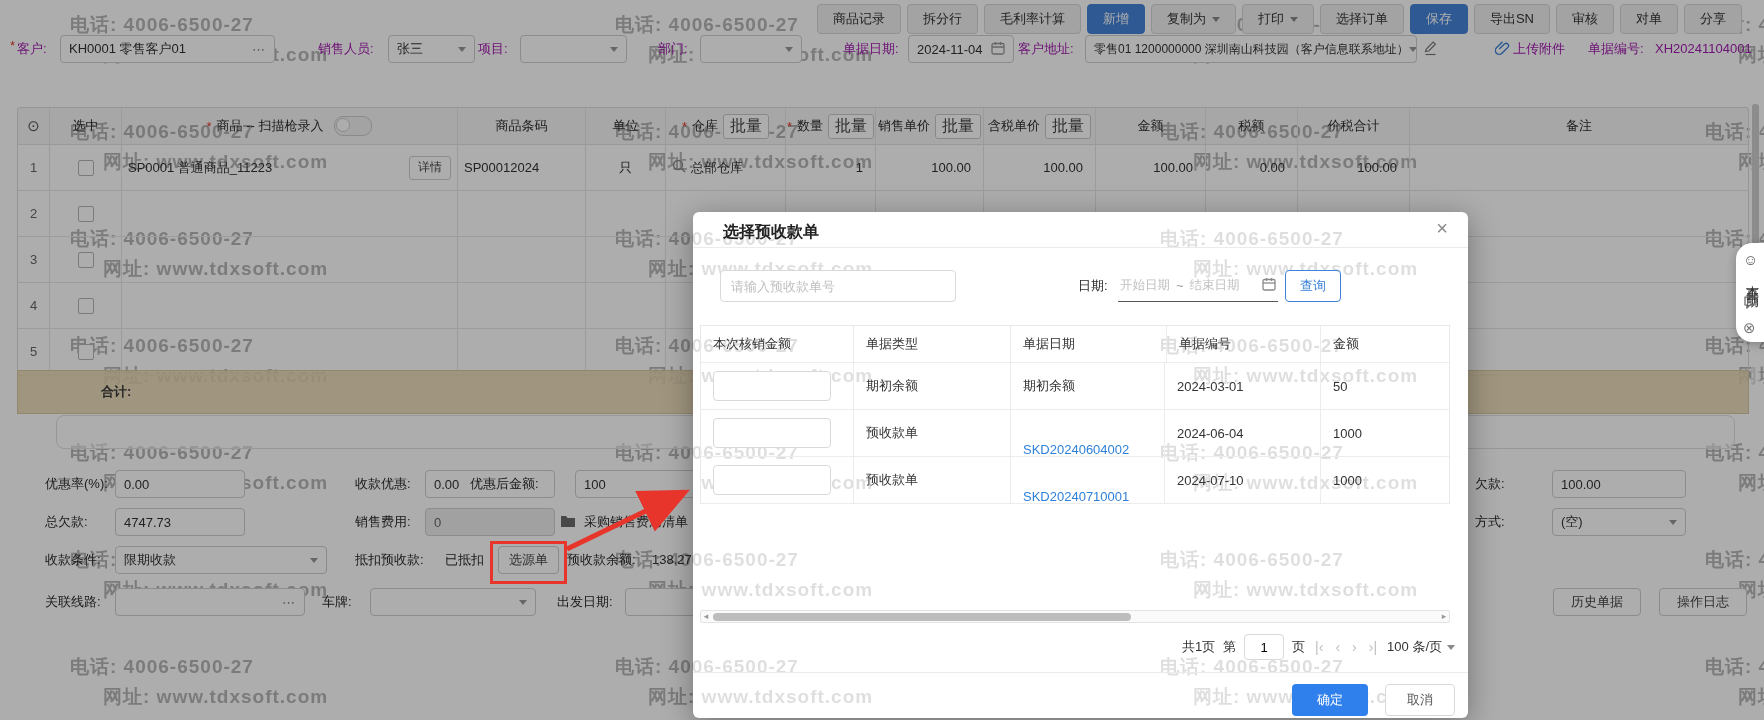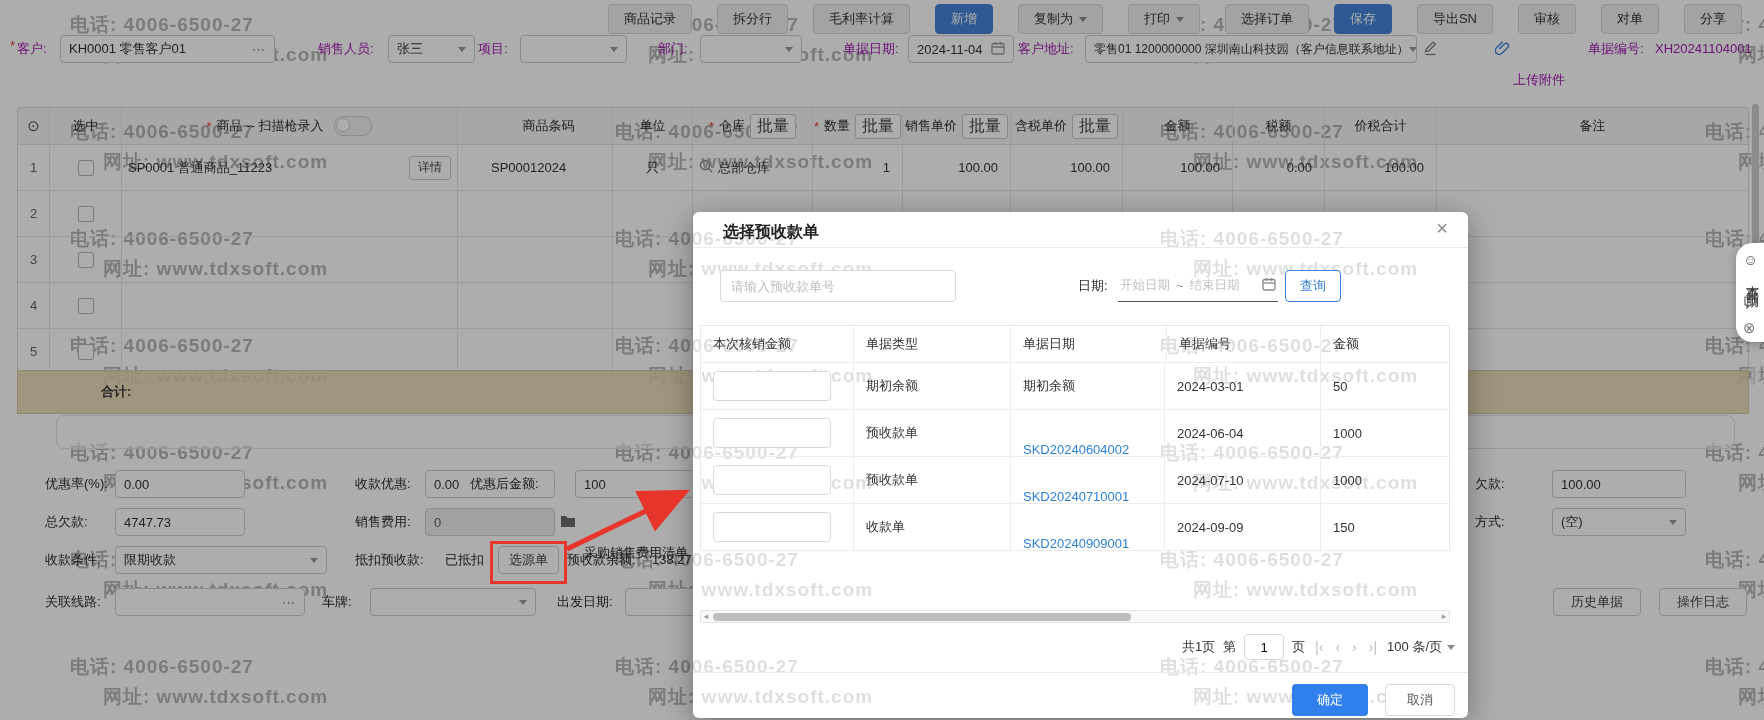--- a/index.html
+++ b/index.html
@@ -5,46 +5,46 @@
   html,body{margin:0;padding:0;background:#fff;}
   #canvas{position:relative;width:1764px;height:720px;overflow:hidden;
     font-family:"Liberation Sans","DejaVu Sans",sans-serif;font-size:13px;color:#333;background:#fff;}
   
   .wm{position:absolute;inset:0;pointer-events:none;z-index:2;}
   .wm span{position:absolute;font-size:19px;font-weight:bold;letter-spacing:1px;white-space:nowrap;}
   #wm-base span{color:rgba(90,90,90,.45);}
   #wm-modal{z-index:0;overflow:hidden;}
   #wm-modal span{color:rgba(0,0,0,.13);}
   
-  .toolbar{position:absolute;top:4px;left:0;right:22px;height:30px;display:flex;justify-content:flex-end;gap:25px;z-index:3;}
+  .toolbar{position:absolute;top:4px;left:0;right:22px;height:30px;display:flex;justify-content:flex-end;gap:6px;z-index:3;}
   .tbtn{display:inline-flex;align-items:center;height:28px;padding:0 15px;background:#f0f0f0;border:1px solid #d6d6d6;
     border-radius:4px;color:#333;cursor:pointer;white-space:nowrap;}
   .tbtn.primary{background:#4484d8;border-color:#4484d8;color:#fff;}
   .caret{width:0;height:0;border-left:4px solid transparent;border-right:4px solid transparent;border-top:5px solid #888;margin-left:6px;}
   
   .hform{position:absolute;top:34px;left:0;width:1764px;height:30px;z-index:3;}
   .hform .lbl{position:absolute;top:0;line-height:30px;color:#a21caf;white-space:nowrap;}
   .star{position:absolute;top:4px;color:#e03a2f;font-size:13px;}
   .inp,.sel{position:absolute;top:1px;height:26px;border:1px solid #cfcfcf;border-radius:4px;background:#fff;
     display:flex;align-items:center;padding:0 8px;color:#333;white-space:nowrap;overflow:hidden;}
   .inp .dots{margin-left:auto;color:#888;letter-spacing:1px;}
   .sel .sel-caret{margin-left:auto;width:0;height:0;border-left:4px solid transparent;border-right:4px solid transparent;border-top:5px solid #999;}
   .icon-btn{position:absolute;top:6px;}
-  .blue-link{color:#2f81d8;cursor:pointer;white-space:nowrap;margin-top:31px;}
+  .blue-link{color:#2f81d8;cursor:pointer;white-space:nowrap;}
   
   .grid{position:absolute;left:17px;top:107px;width:1730px;z-index:3;border:1px solid #dcdcdc;border-radius:3px 3px 0 0;}
   .g-head,.g-row,.g-total{display:flex;align-items:center;}
   .g-head{height:36px;background:rgba(120,120,120,.06);border-bottom:1px solid #e2e2e2;font-weight:bold;color:#2e2e2e;font-weight:normal;}
   .g-row{height:45px;border-bottom:1px solid #e6e6e6;background:transparent;}
   .cell{height:100%;display:flex;align-items:center;border-right:1px solid #e6e6e6;padding:0 6px;box-sizing:border-box;overflow:hidden;white-space:nowrap;}
   .cell:last-child{border-right:none;}
   .c0{width:32px;justify-content:center;color:#666;}
   .c1{width:72px;justify-content:center;}
   .c2{width:336px;}
-  .c3{width:128px;margin-left:27px;}
+  .c3{width:128px;}
   .c4{width:80px;}
   .c5{width:120px;}
   .c6{width:90px;}
   .c7{width:108px;}
   .c8{width:112px;}
   .c9{width:110px;}
   .c10{width:92px;}
   .c11{width:112px;}
   .c12{flex:1;}
   .hc{justify-content:center;gap:5px;}
@@ -591,31 +591,20 @@
               <div class="mt-cell mc1">
                 <input class="wo-input" style="">
               </div>
               <div class="mt-cell mc2">预收款单</div>
               <div class="mt-cell mc3">
                 <span class="m-link">SKD20240710001</span>
               </div>
               <div class="mt-cell mc4">2024-07-10</div>
               <div class="mt-cell mc5">1000</div>
             </div>
-            <div class="mt-row mt-data">
-              <div class="mt-cell mc1">
-                <input class="wo-input" style="">
-              </div>
-              <div class="mt-cell mc2">收款单</div>
-              <div class="mt-cell mc3">
-                <span class="m-link">SKD20240909001</span>
-              </div>
-              <div class="mt-cell mc4">2024-09-09</div>
-              <div class="mt-cell mc5">150</div>
-            </div>
           </div>
       </div>
 
       <div class="m-hscroll">
         <span class="arr">◂</span>
         <span class="track">
             <span class="thumb"></span>
           </span>
         <span class="arr">▸</span>
       </div>

